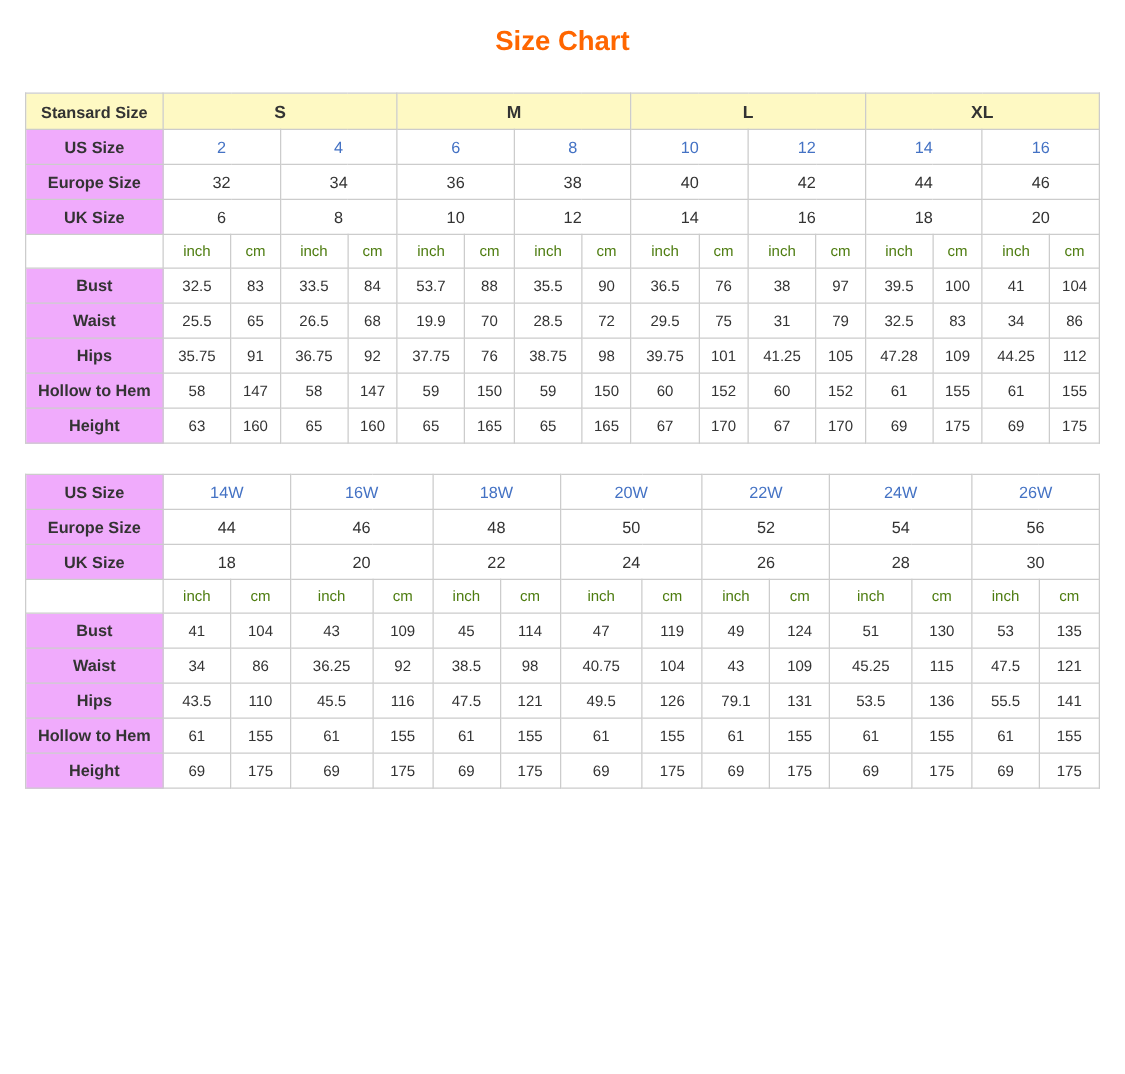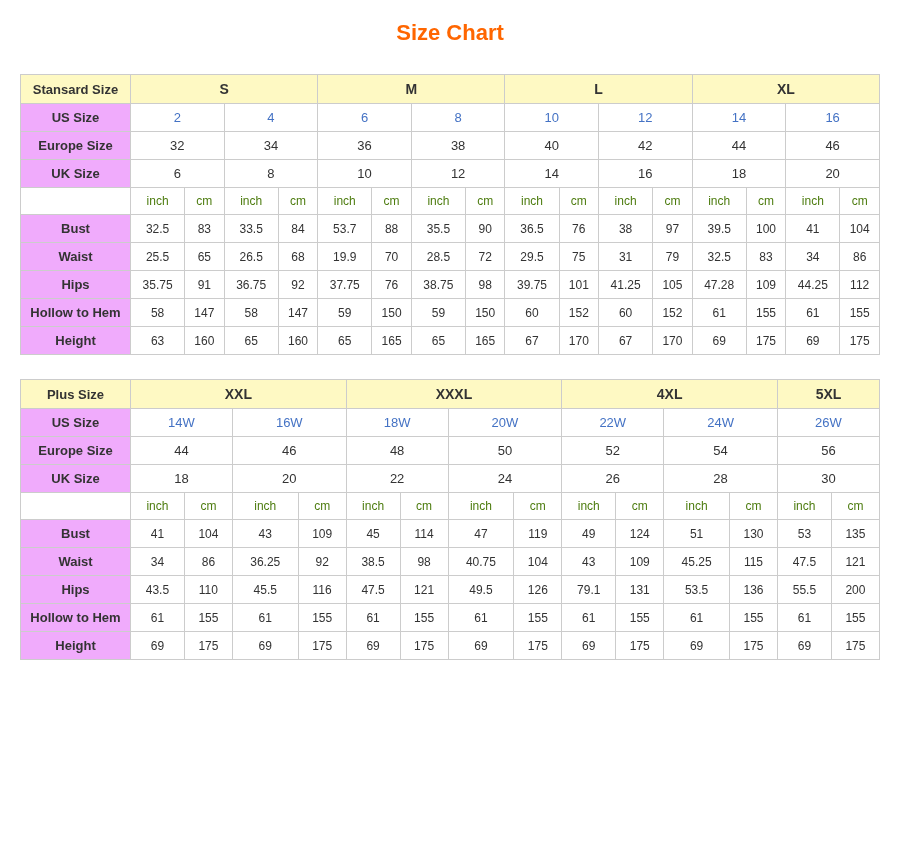--- a/index.html
+++ b/index.html
@@ -253,27 +253,20 @@
         <col>
         <col>
       <col>
         <col>
         <col>
         <col>
       <col>
         <col>
     </colgroup>
     <thead>
-      <tr class="header-row">
-        <th>Plus Size</th>
-        <th colspan="4" class="size-group-header">XXL</th>
-        <th colspan="4" class="size-group-header">XXXL</th>
-        <th colspan="4" class="size-group-header">4XL</th>
-        <th colspan="2" class="size-group-header">5XL</th>
-      </tr>
       <tr>
         <th class="label-cell">US Size</th>
         <td colspan="2" class="highlight-col">14W</td>
         <td colspan="2" class="highlight-col">16W</td>
         <td colspan="2" class="highlight-col">18W</td>
         <td colspan="2" class="highlight-col">20W</td>
         <td colspan="2" class="highlight-col">22W</td>
         <td colspan="2" class="highlight-col">24W</td>
         <td colspan="2" class="highlight-col">26W</td>
       </tr>
@@ -358,21 +351,21 @@
           <td>116</td>
           <td>47.5</td>
           <td>121</td>
           <td>49.5</td>
           <td>126</td>
           <td>79.1</td>
           <td>131</td>
           <td>53.5</td>
           <td>136</td>
           <td>55.5</td>
-          <td>200</td>
+          <td>141</td>
         </tr>
         <tr class="data-row">
           <th class="label-cell">Hollow to Hem</th>
           <td>61</td>
           <td>155</td>
           <td>61</td>
           <td>155</td>
           <td>61</td>
           <td>155</td>
           <td>61</td>

